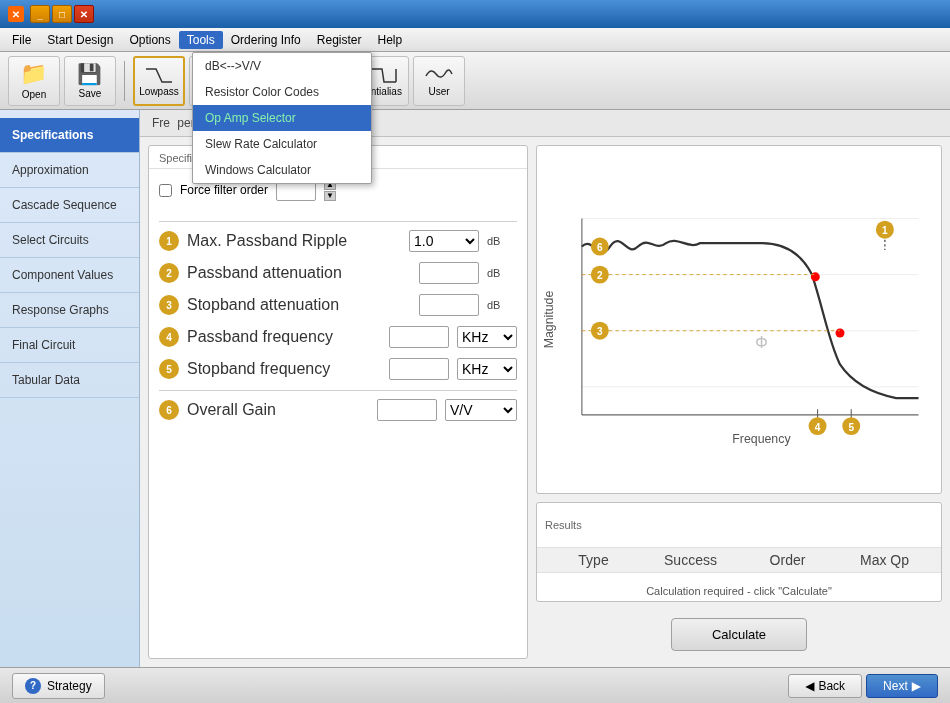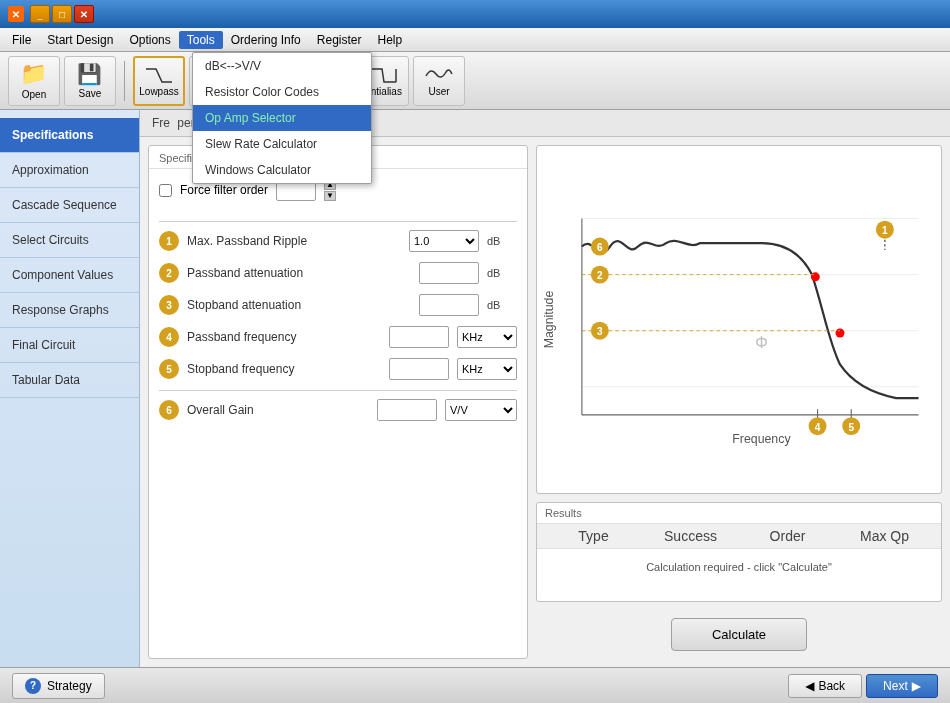--- a/index.html
+++ b/index.html
@@ -153,37 +153,37 @@
       border-radius: 50%;
       background: #d4a020;
       color: white;
       font-size: 10px;
       font-weight: bold;
       display: flex;
       align-items: center;
       justify-content: center;
       flex-shrink: 0;
     }
-    .spec-label { flex: 1; font-size: 12px; color: #333; }
+    .spec-label { flex: 1; font-size: 16px; color: #333; }
     .spec-input {
       width: 60px;
       height: 22px;
       border: 1px solid #a0a0a0;
       border-radius: 2px;
       padding: 2px 4px;
       font-size: 11px;
       background: white;
     }
     .spec-unit { font-size: 11px; color: #444; min-width: 30px; }
     .spec-select {
       height: 22px;
       border: 1px solid #a0a0a0;
       border-radius: 2px;
       background: white;
-      font-size: 11px;
+      font-size: 14px;
     }
     .divider-line { border: none; border-top: 1px solid #d0d0d0; margin: 8px 0; }
 
     
     .right-panel {
       flex: 1;
       display: flex;
       flex-direction: column;
       gap: 8px;
     }
@@ -201,21 +201,21 @@
     
     .results-area {
       background: white;
       border: 1px solid #c0c0c0;
       border-radius: 3px;
       height: 100px;
     }
     .results-title {
       font-size: 11px;
       color: #666;
-      padding: 4px 8px;
+      padding: 16px 8px;
       border-bottom: 1px solid #e0e0e0;
     }
     .results-header {
       display: flex;
       padding: 4px 8px;
       background: #f0f0f0;
       font-size: 14px;
       color: #444;
       border-bottom: 1px solid #e0e0e0;
     }

